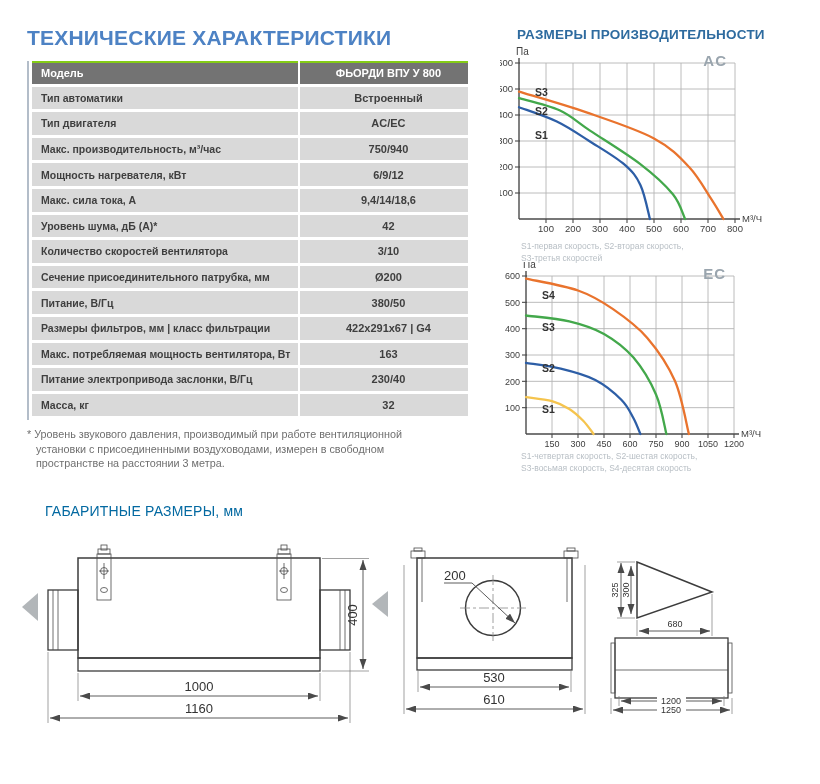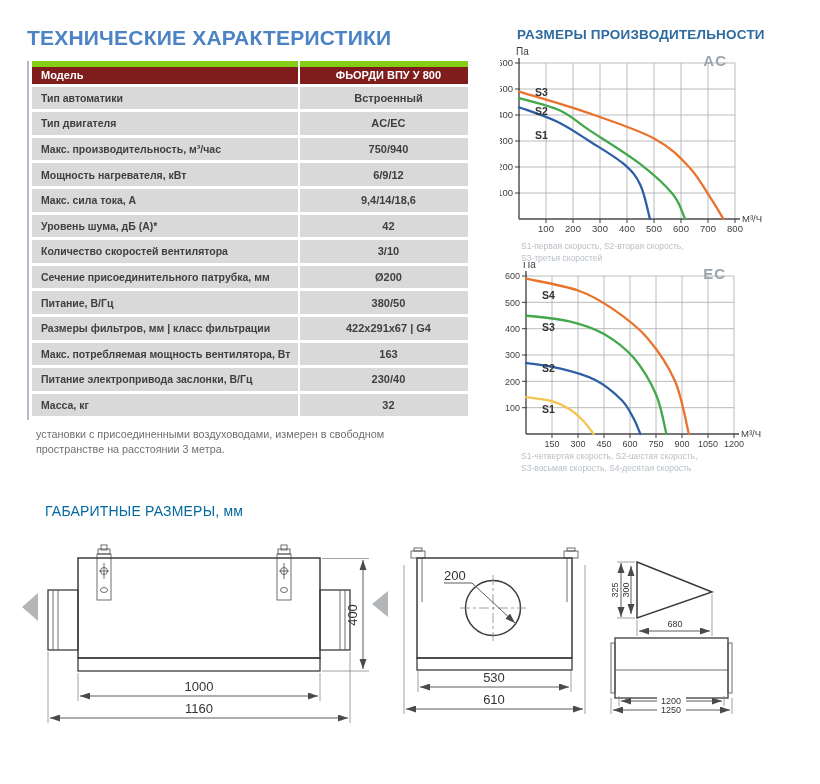--- a/index.html
+++ b/index.html
@@ -8,21 +8,21 @@
   .abs{position:absolute;}
   .main-title{left:27px;top:26px;font-size:21px;font-weight:700;color:#4d82c4;letter-spacing:.2px;}
   .charts-title{left:517px;top:27px;font-size:13.5px;font-weight:700;color:#2e6b9f;letter-spacing:.2px;}
   .dims-title{left:45px;top:503px;font-size:14px;font-weight:400;color:#0369a1;letter-spacing:.2px;}
   .accent-bar{left:27px;top:61px;width:2px;height:359px;background:#b3bdc9;}
   .spec{left:32px;top:61px;width:436px;}
   .srow{display:flex;gap:2px;margin-bottom:3px;height:22.6px;}
   .scell{display:flex;align-items:center;background:#d9d9d9;color:#3f3f3f;}
   .slabel{width:268px;padding-left:9px;font-size:10.5px;font-weight:700;white-space:nowrap;}
   .sval{width:166px;justify-content:center;font-size:11px;font-weight:700;text-align:center;padding-left:9px;}
-  .shead .scell{background:#7f1d1d;color:#fff;border-top:6px solid #84cc16;}
+  .shead .scell{background:#737373;color:#fff;border-top:2px solid #84cc16;}
   .shead .slabel{font-size:11px;}
   .footnote{left:27px;top:427px;width:435px;font-size:10.8px;color:#6f6f6f;line-height:14.5px;}
   .footnote .fl2{padding-left:9px;}
   .chart-caption{left:521px;width:280px;font-size:8.5px;color:#b7bec4;line-height:12px;}
   svg text{font-family:"Liberation Sans","DejaVu Sans",sans-serif;}
   .outline{stroke:#3c3c3c;stroke-width:1.3;fill:none;}
   .outline2{stroke:#3c3c3c;stroke-width:1.5;fill:none;}
   .thin{stroke:#4a4a4a;stroke-width:.8;fill:none;}
   .dim{stroke:#4a4a4a;stroke-width:.9;fill:none;}
   .ext{stroke:#7a7a7a;stroke-width:.7;fill:none;}
@@ -93,20 +93,21 @@
         <div class="scell slabel">Питание электропривода заслонки, В/Гц</div>
         <div class="scell sval">230/40</div>
       </div>
     <div class="srow">
         <div class="scell slabel">Масса, кг</div>
         <div class="scell sval">32</div>
       </div>
   </div>
 
   <div class="abs footnote">
+    <div>* Уровень звукового давления, производимый при работе вентиляционной</div>
     <div class="fl2">установки с присоединенными воздуховодами, измерен в свободном</div>
     <div class="fl2">пространстве на расстоянии 3 метра.</div>
   </div>
 
   <div class="abs charts-title">РАЗМЕРЫ ПРОИЗВОДИТЕЛЬНОСТИ</div>
 
   <svg id="chart-ac" class="abs" style="left:500px;top:46px;" width="316" height="216">
       <g>
         <line x1="46" y1="17" x2="46" y2="173" stroke="#b4b4b4" stroke-width="0.9"></line>
         <line x1="73" y1="17" x2="73" y2="173" stroke="#b4b4b4" stroke-width="0.9"></line>

